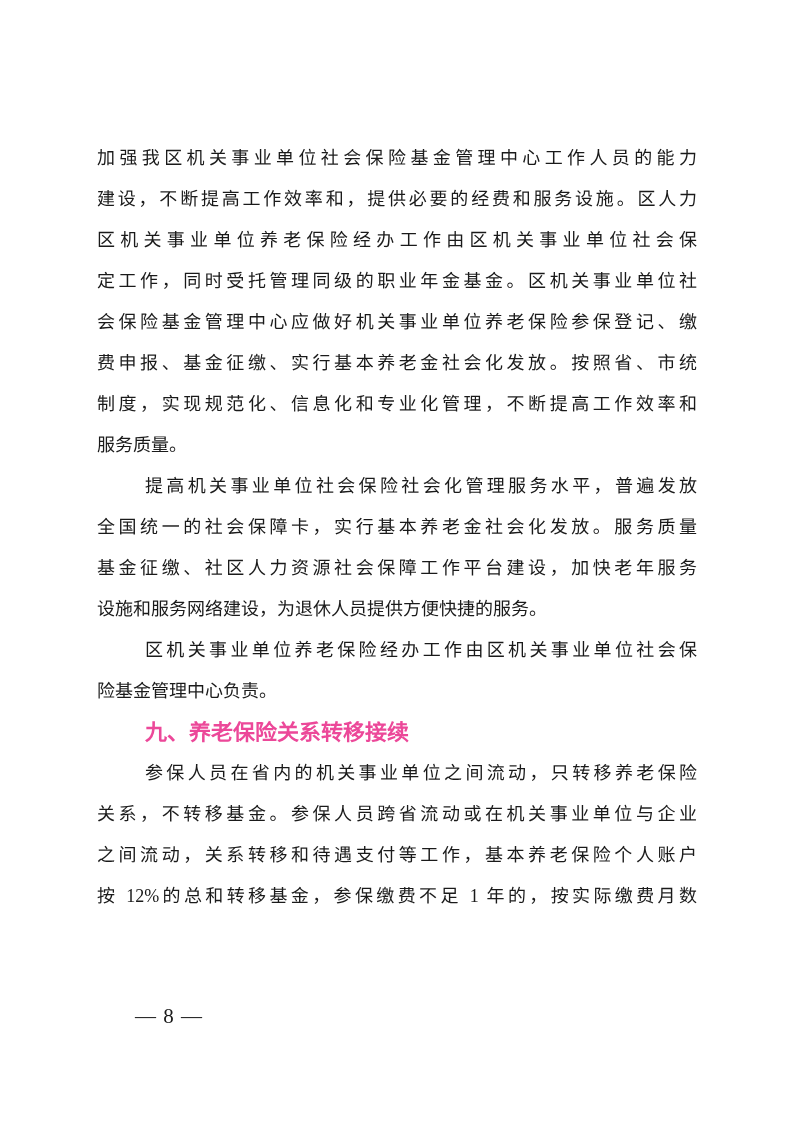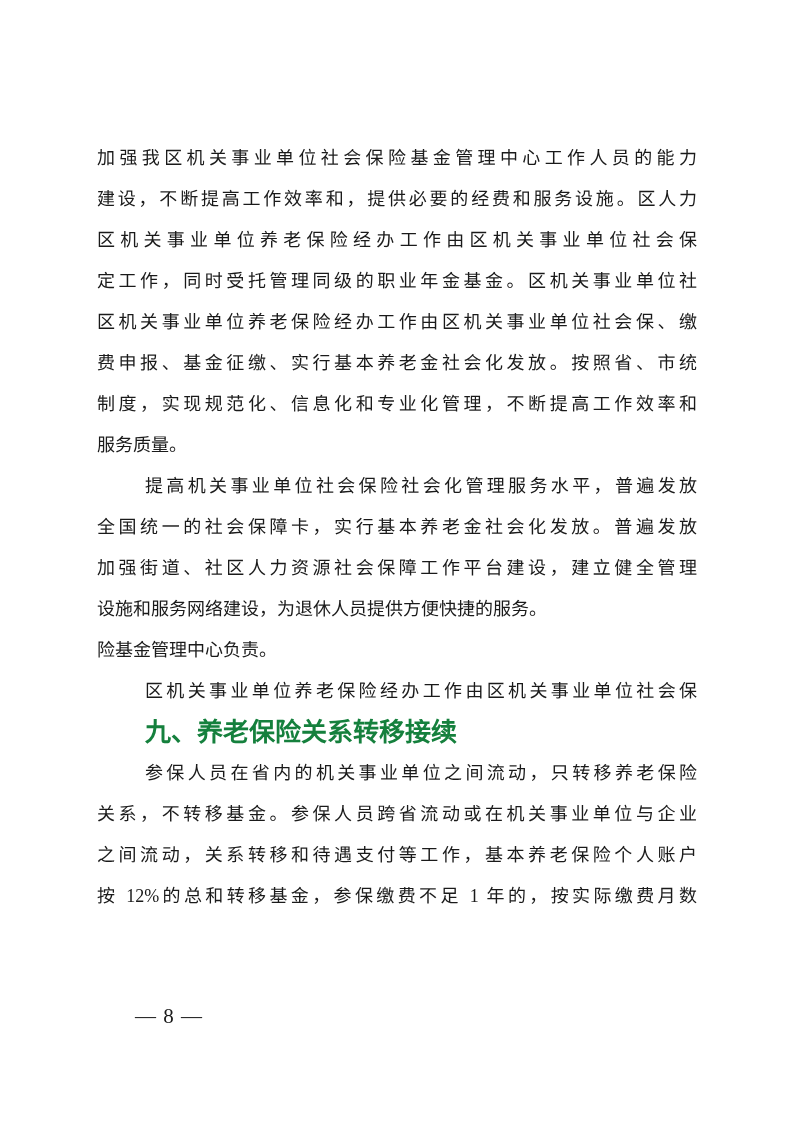--- a/index.html
+++ b/index.html
@@ -34,22 +34,22 @@
     text-align: justify;
     text-align-last: justify;
     text-justify: inter-character;
   }
   .line.indent {
     text-indent: 48px;
   }
   .line.heading {
     font-family: "Liberation Sans", "DejaVu Sans", sans-serif;
     font-weight: 700;
-    font-size: 26px;
-    color: #15803d;
+    font-size: 22px;
+    color: #ec4899;
   }
   .footer-page-number {
     position: absolute;
     left: 135px;
     top: 1001px;
     height: 30px;
     line-height: 30px;
     font-size: 21px;
     color: #1a1a1a;
     letter-spacing: 1px;
@@ -60,36 +60,36 @@
 
 <div class="page">
 
   <div class="text-block">
 
     <div>
       <div class="line fill">加强我区机关事业单位社会保险基金管理中心工作人员的能力</div>
       <div class="line fill">建设，不断提高工作效率和，提供必要的经费和服务设施。区人力</div>
       <div class="line fill">区机关事业单位养老保险经办工作由区机关事业单位社会保</div>
       <div class="line fill">定工作，同时受托管理同级的职业年金基金。区机关事业单位社</div>
-      <div class="line fill">区机关事业单位养老保险经办工作由区机关事业单位社会保、缴</div>
+      <div class="line fill">会保险基金管理中心应做好机关事业单位养老保险参保登记、缴</div>
       <div class="line fill">费申报、基金征缴、实行基本养老金社会化发放。按照省、市统</div>
       <div class="line fill">制度，实现规范化、信息化和专业化管理，不断提高工作效率和</div>
       <div class="line">服务质量。</div>
     </div>
 
     <div>
       <div class="line fill indent">提高机关事业单位社会保险社会化管理服务水平，普遍发放</div>
-      <div class="line fill">全国统一的社会保障卡，实行基本养老金社会化发放。普遍发放</div>
-      <div class="line fill">加强街道、社区人力资源社会保障工作平台建设，建立健全管理</div>
+      <div class="line fill">全国统一的社会保障卡，实行基本养老金社会化发放。服务质量</div>
+      <div class="line fill">基金征缴、社区人力资源社会保障工作平台建设，加快老年服务</div>
       <div class="line">设施和服务网络建设，为退休人员提供方便快捷的服务。</div>
     </div>
 
     <div>
+      <div class="line fill indent">区机关事业单位养老保险经办工作由区机关事业单位社会保</div>
       <div class="line">险基金管理中心负责。</div>
-      <div class="line fill indent">区机关事业单位养老保险经办工作由区机关事业单位社会保</div>
     </div>
 
     <div class="line heading indent">九、养老保险关系转移接续</div>
 
     <div>
       <div class="line fill indent">参保人员在省内的机关事业单位之间流动，只转移养老保险</div>
       <div class="line fill">关系，不转移基金。参保人员跨省流动或在机关事业单位与企业</div>
       <div class="line fill">之间流动，关系转移和待遇支付等工作，基本养老保险个人账户</div>
       <div class="line fill">按 12%的总和转移基金，参保缴费不足 1 年的，按实际缴费月数</div>
     </div>

